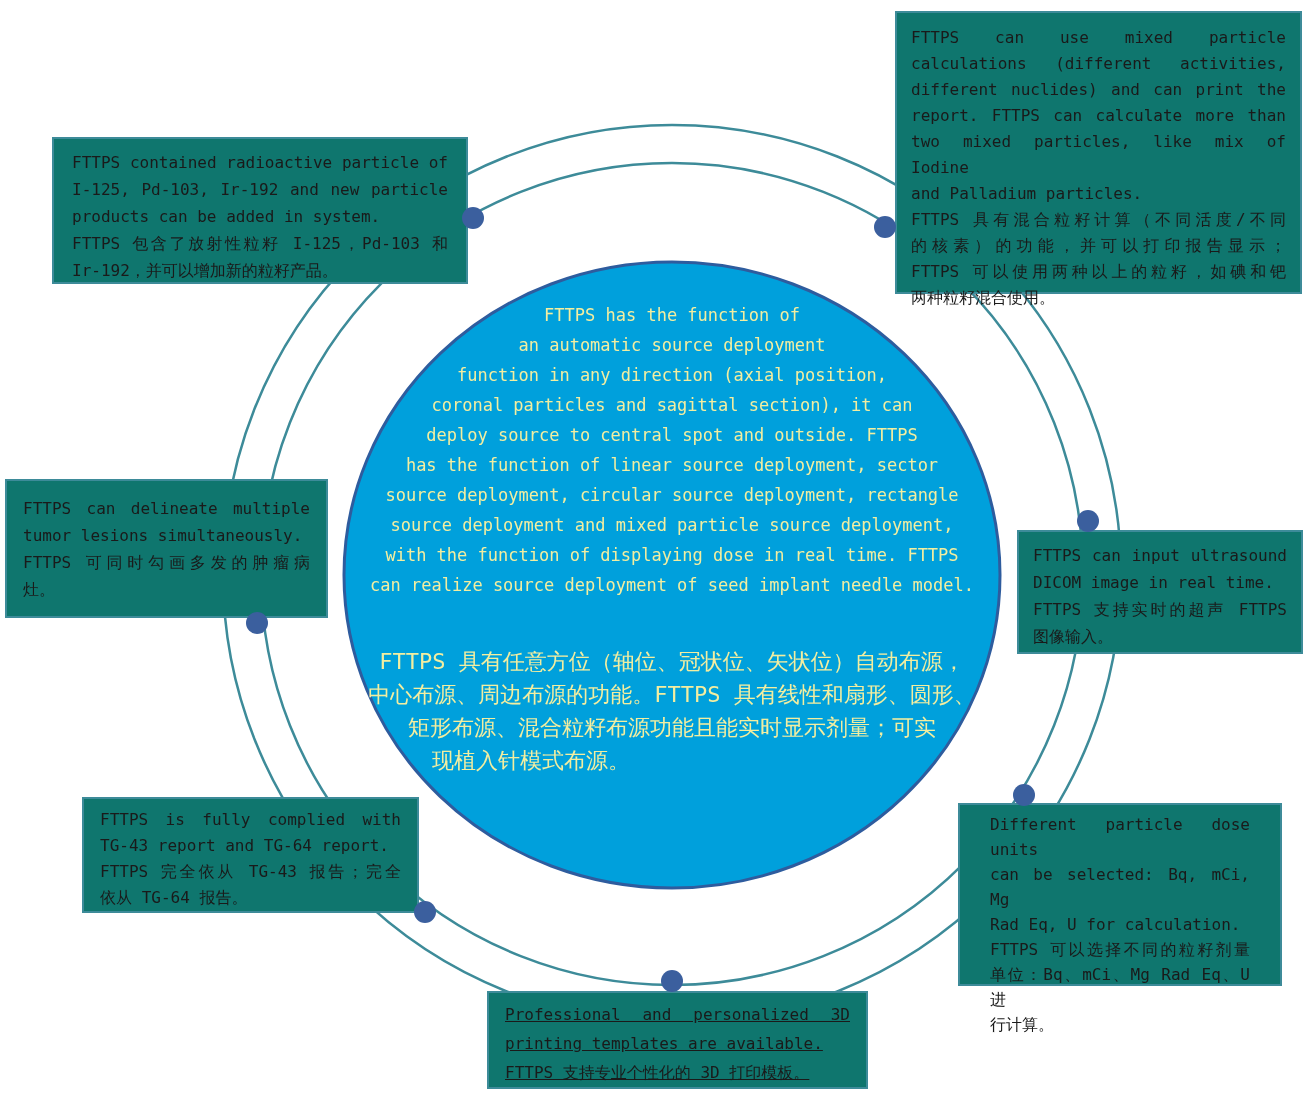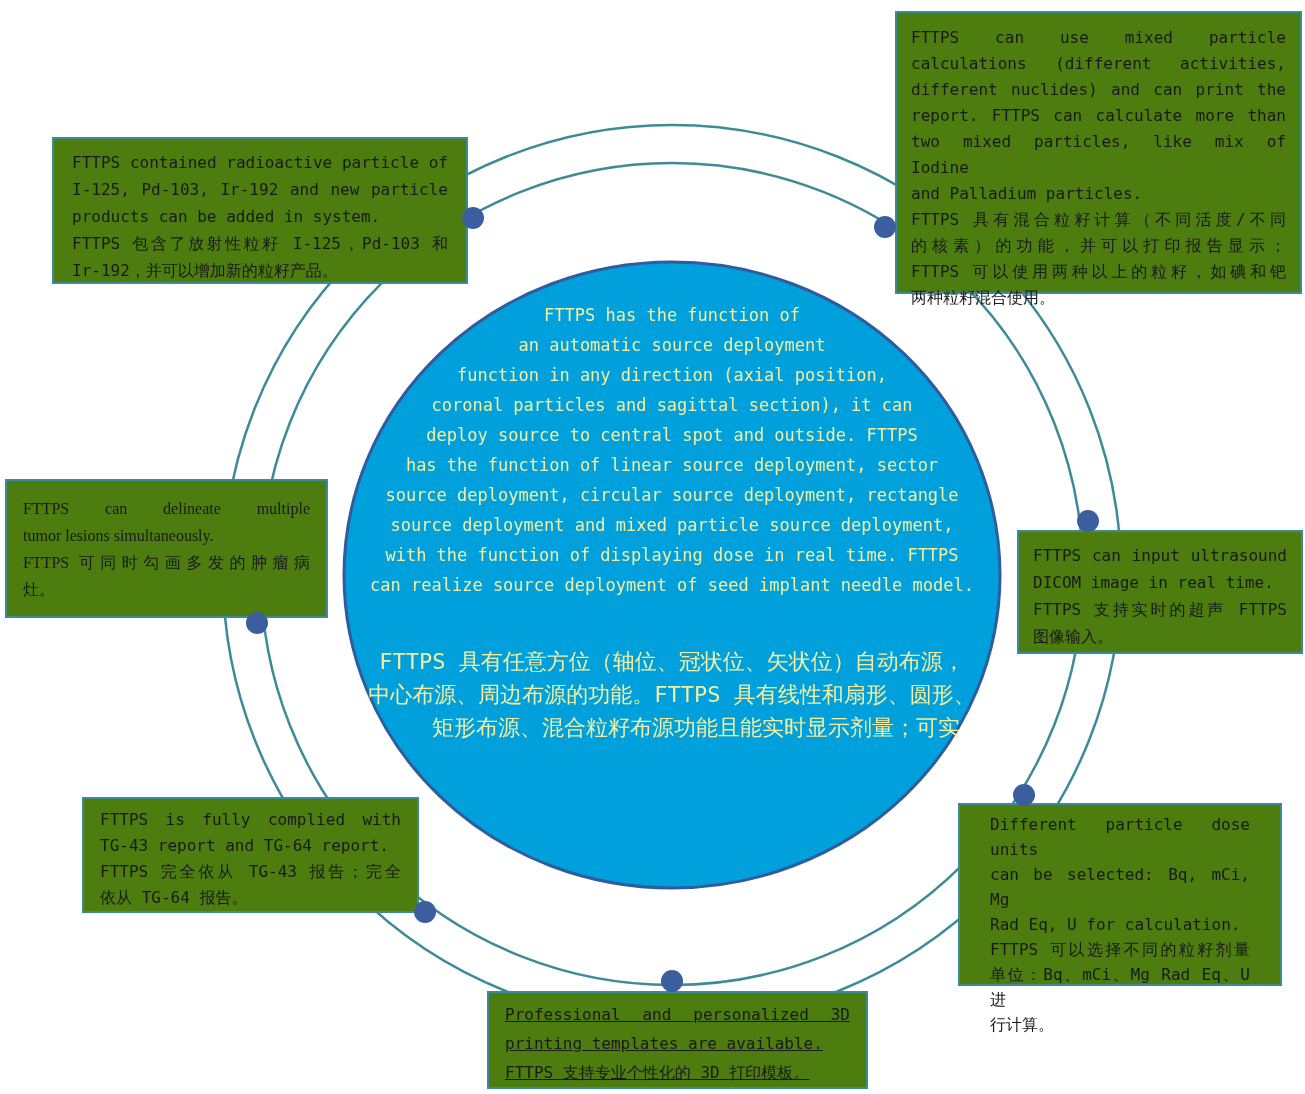--- a/index.html
+++ b/index.html
@@ -12,35 +12,35 @@
     font-family: "DejaVu Sans Mono", "Liberation Mono", monospace;
   }
   #rings-layer {
     position: absolute;
     left: 0; top: 0;
     z-index: 1;
   }
   .feature-box {
     position: absolute;
     box-sizing: border-box;
-    background: #4d7c0f;
+    background: #0f766e;
     border: 2px solid #3d8b99;
     color: #1a1a1a;
     font-size: 16px;
     z-index: 2;
   }
   .feature-box .ln { white-space: nowrap; }
   .feature-box .jl {
     text-align: justify;
     text-align-last: justify;
     white-space: normal;
   }
   .box-tl { left: 52px;  top: 137px; width: 416px; height: 147px; padding: 10px 18px; line-height: 27px; }
   .box-tr { left: 895px; top: 11px;  width: 407px; height: 283px; padding: 12px 14px; line-height: 26px; }
-  .box-l  { left: 5px;   top: 479px; width: 323px; height: 139px; padding: 14px 16px; line-height: 27px; font-family: Liberation Serif, serif; }
+  .box-l  { left: 5px;   top: 479px; width: 323px; height: 139px; padding: 14px 16px; line-height: 27px; }
   .box-r  { left: 1017px;top: 530px; width: 286px; height: 124px; padding: 10px 14px; line-height: 27px; }
   .box-bl { left: 82px;  top: 797px; width: 337px; height: 116px; padding: 8px 16px;  line-height: 26px; }
   .box-br { left: 958px; top: 803px; width: 324px; height: 183px; padding: 7px 30px;  line-height: 25px; }
   .box-bc { left: 487px; top: 991px; width: 381px; height: 98px;  padding: 7px 16px;  line-height: 29px; text-decoration: underline; }
 
   .connector-dot {
     position: absolute;
     width: 22px; height: 22px;
     border-radius: 50%;
     background: #3b5f9e;
@@ -136,20 +136,21 @@
         <div class="cln">has the function of linear source deployment, sector</div>
         <div class="cln">source deployment, circular source deployment, rectangle</div>
         <div class="cln">source deployment and mixed particle source deployment,</div>
         <div class="cln">with the function of displaying dose in real time. FTTPS</div>
         <div class="cln">can realize source deployment of seed implant needle model.</div>
       </div>
     <div id="center-cn">
         <div class="cln">FTTPS 具有任意方位（轴位、冠状位、矢状位）自动布源，</div>
         <div class="cln">中心布源、周边布源的功能。FTTPS 具有线性和扇形、圆形、</div>
         <div class="cln">矩形布源、混合粒籽布源功能且能实时显示剂量；可实</div>
+        <div class="cln">现植入针模式布源。</div>
       </div>
   </div>
 
   <div class="connector-dot" style="left:462px; top:207px;"></div>
   <div class="connector-dot" style="left:874px; top:216px;"></div>
   <div class="connector-dot" style="left:1077px; top:510px;"></div>
   <div class="connector-dot" style="left:246px; top:612px;"></div>
   <div class="connector-dot" style="left:414px; top:901px;"></div>
   <div class="connector-dot" style="left:1013px; top:784px;"></div>
   <div class="connector-dot" style="left:661px; top:970px;"></div>

